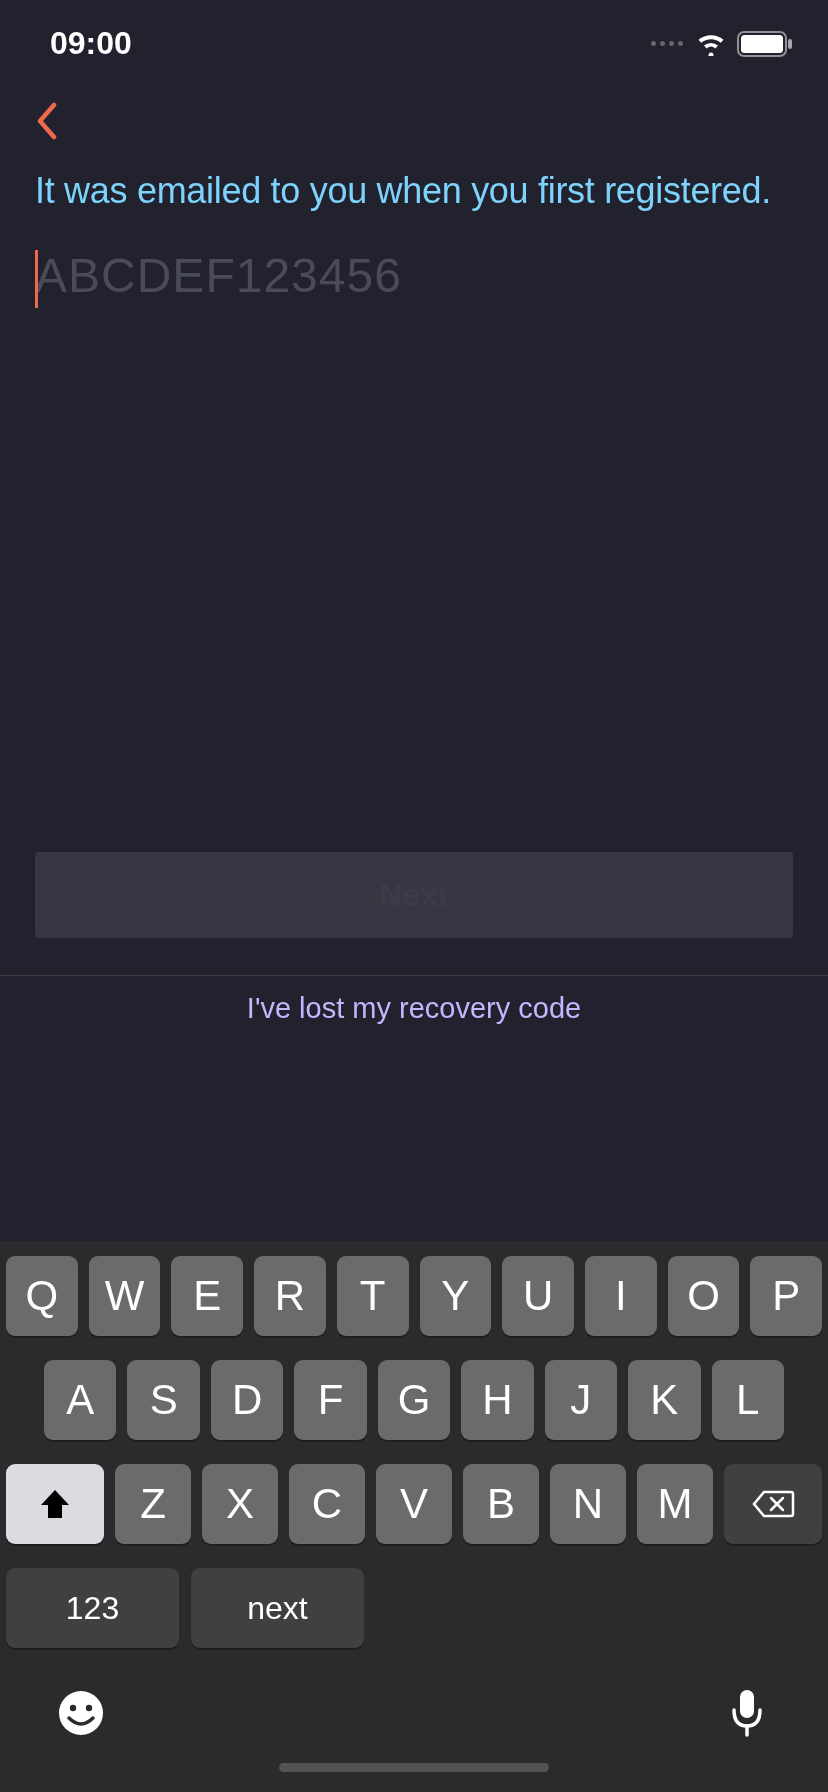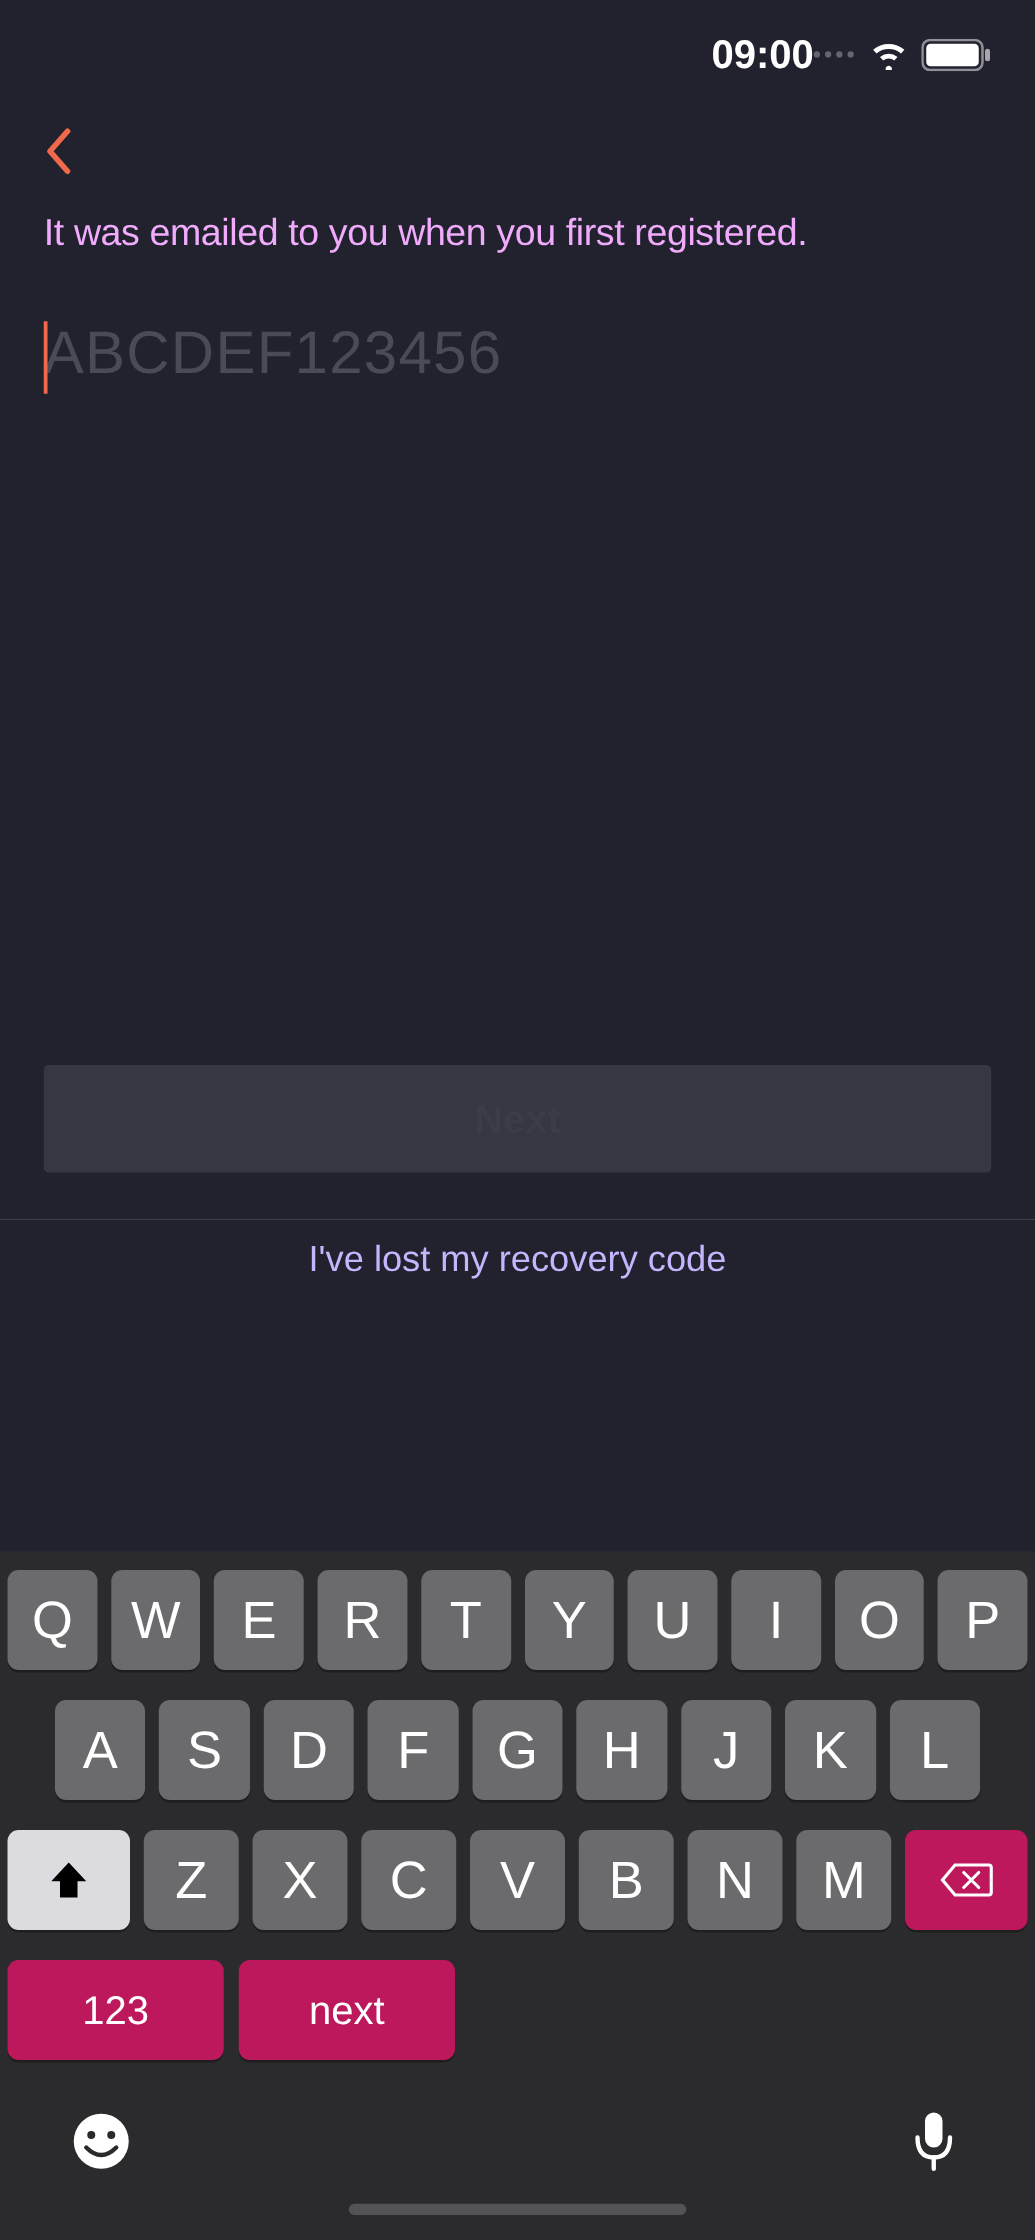--- a/index.html
+++ b/index.html
@@ -11,21 +11,21 @@
     body {
       width: 828px;
       height: 1792px;
       background: #21222e;
       color: #ffffff;
       overflow: hidden;
       position: relative;
     }
     .status-bar {
       display: flex;
-      justify-content: flex-end;
+      justify-content: space-between;
       align-items: center;
       padding: 25px 35px 10px 50px;
     }
     .status-time {
       font-size: 32px;
       font-weight: 600;
       color: #ffffff;
     }
     .status-icons {
       display: flex;
@@ -60,23 +60,23 @@
       padding: 0 35px;
     }
     .title {
       font-size: 50px;
       font-weight: 600;
       color: #ffffff;
       margin-bottom: 28px;
       letter-spacing: -0.5px;
     }
     .subtitle {
-      font-size: 30px;
-      color: #f0abfc;
-      margin-bottom: 51px;
+      font-size: 36px;
+      color: #7dd3fc;
+      margin-bottom: 36px;
       letter-spacing: -0.3px;
     }
     .input-wrap {
       position: relative;
     }
     .input-cursor {
       position: absolute;
       left: 0;
       top: 2px;
       width: 3px;
@@ -159,21 +159,21 @@
       background: #6b6b6e;
       border-radius: 9px;
       display: flex;
       align-items: center;
       justify-content: center;
       font-size: 42px;
       color: #ffffff;
       box-shadow: 0 2px 0 rgba(0,0,0,0.3);
     }
     .key-dark {
-      background: #be185d;
+      background: #404040;
     }
     .key-light {
       background: #dcdce0;
     }
     .shift-key {
       flex: 0 0 98px;
     }
     .backspace-key {
       flex: 0 0 98px;
     }

